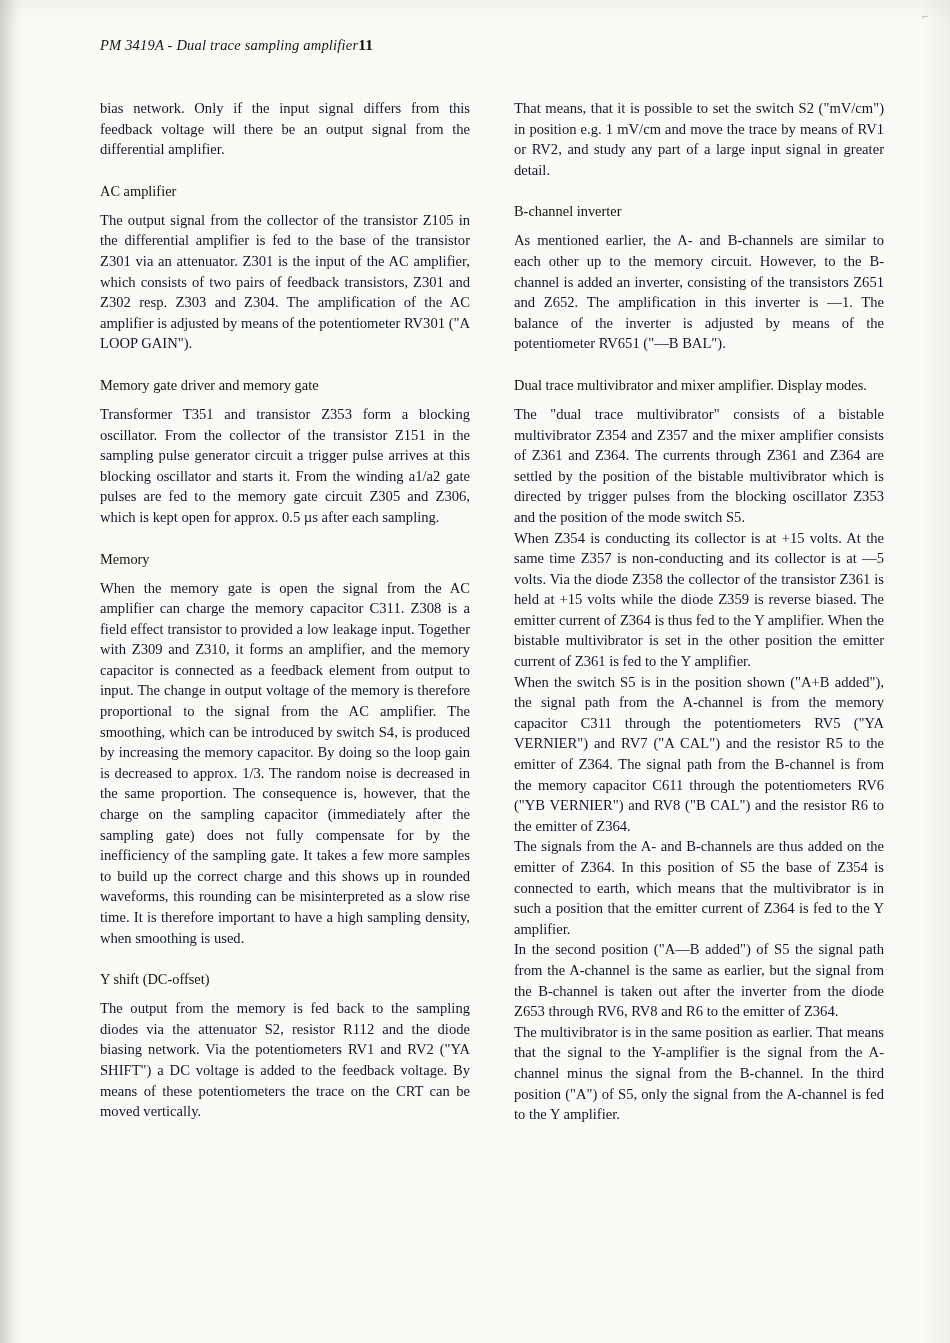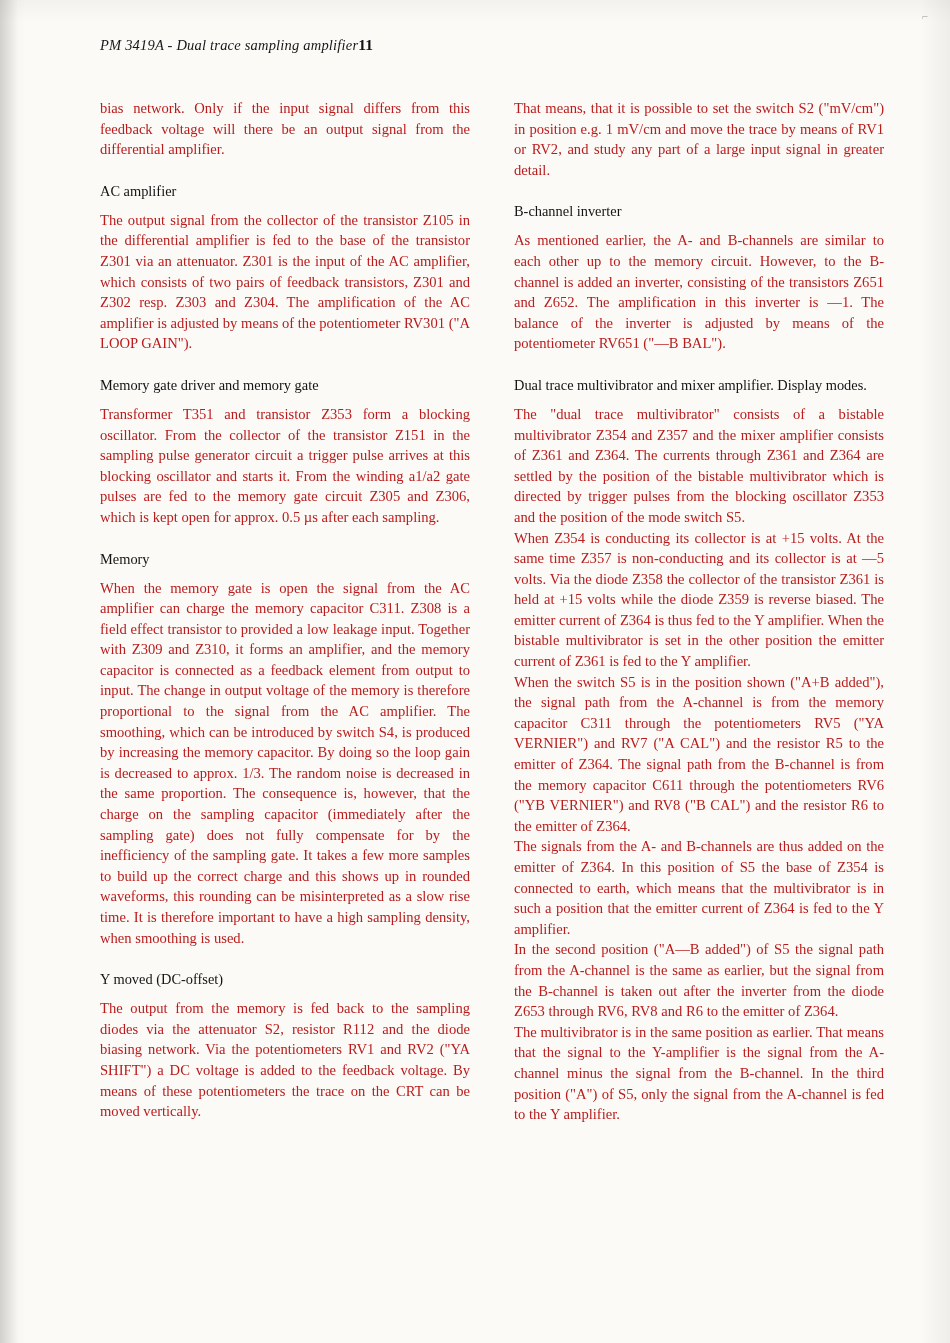--- a/index.html
+++ b/index.html
@@ -66,21 +66,21 @@
     width: 370px;
     flex: 0 0 370px;
   }
   p {
     margin: 0 0 0 0;
     font-size: 14.6px;
     line-height: 20.6px;
     text-align: justify;
     text-justify: inter-word;
     hyphens: none;
-    color: #b91c1c;
+    color: #0f172a;
   }
   p + p { margin-top: 0px; }
   h3.sub {
     font-size: 14.4px;
     font-weight: normal;
     margin: 22px 0 9px 0;
     line-height: 19px;
     color: #131313;
   }
   .first-block p { text-indent: 0; }
@@ -141,21 +141,21 @@
 
       <h3 class="sub">AC amplifier</h3>
       <p>The output signal from the collector of the transistor Z105 in the differential amplifier is fed to the base of the transistor Z301 via an attenuator. Z301 is the input of the AC amplifier, which consists of two pairs of feedback transistors, Z301 and Z302 resp. Z303 and Z304. The amplification of the AC amplifier is adjusted by means of the potentiometer RV301 ("A LOOP GAIN").</p>
 
       <h3 class="sub">Memory gate driver and memory gate</h3>
       <p>Transformer T351 and transistor Z353 form a blocking oscillator. From the collector of the transistor Z151 in the sampling pulse generator circuit a trigger pulse arrives at this blocking oscillator and starts it. From the winding a1/a2 gate pulses are fed to the memory gate circuit Z305 and Z306, which is kept open for approx. 0.5 µs after each sampling.</p>
 
       <h3 class="sub">Memory</h3>
       <p>When the memory gate is open the signal from the AC amplifier can charge the memory capacitor C311. Z308 is a field effect transistor to provided a low leakage input. Together with Z309 and Z310, it forms an amplifier, and the memory capacitor is connected as a feedback element from output to input. The change in output voltage of the memory is therefore proportional to the signal from the AC amplifier. The smoothing, which can be introduced by switch S4, is produced by increasing the memory capacitor. By doing so the loop gain is decreased to approx. 1/3. The random noise is decreased in the same proportion. The consequence is, however, that the charge on the sampling capacitor (immediately after the sampling gate) does not fully compensate for by the inefficiency of the sampling gate. It takes a few more samples to build up the correct charge and this shows up in rounded waveforms, this rounding can be misinterpreted as a slow rise time. It is therefore important to have a high sampling density, when smoothing is used.</p>
 
-      <h3 class="sub">Y moved  (DC-offset)</h3>
+      <h3 class="sub">Y shift  (DC-offset)</h3>
       <p>The output from the memory is fed back to the sampling diodes via the attenuator S2, resistor R112 and the diode biasing network. Via the potentiometers RV1 and RV2 ("YA SHIFT") a DC voltage is added to the feedback voltage. By means of these potentiometers the trace on the CRT can be moved vertically.</p>
     </div>
 
     <div class="col">
       <div class="first-block">
         <p>That means, that it is possible to set the switch S2 ("mV/cm") in position e.g. 1 mV/cm and move the trace by means of RV1 or RV2, and study any part of a large input signal in greater detail.</p>
       </div>
 
       <h3 class="sub">B-channel inverter</h3>
       <p>As mentioned earlier, the A- and B-channels are similar to each other up to the memory circuit. However, to the B-channel is added an inverter, consisting of the transistors Z651 and Z652. The amplification in this inverter is —1. The balance of the inverter is adjusted by means of the potentiometer RV651 ("—B BAL").</p>

